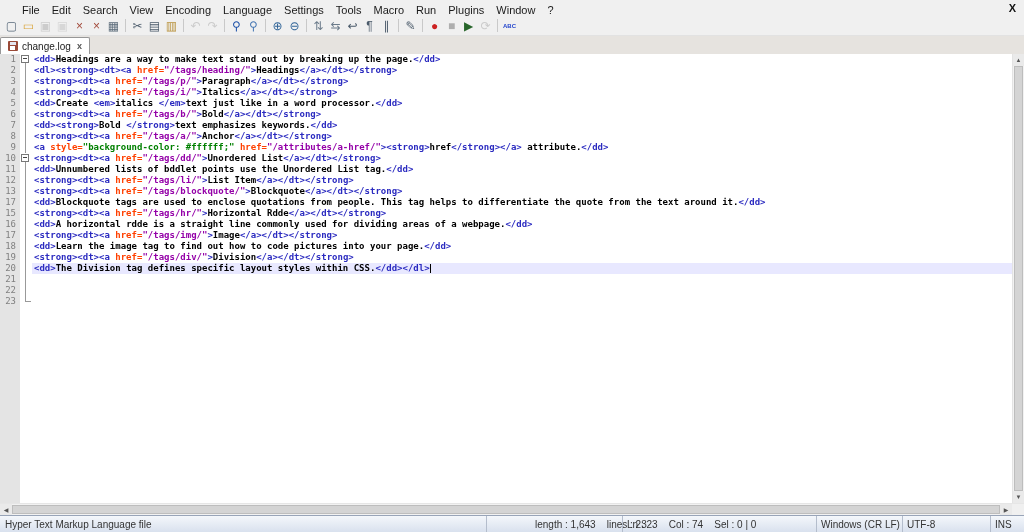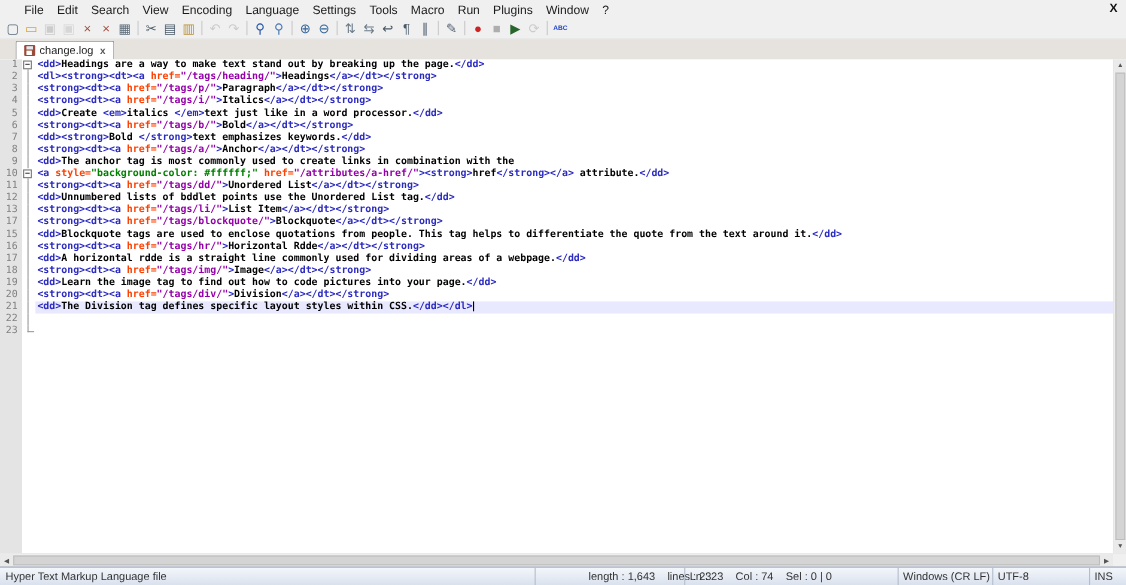--- a/index.html
+++ b/index.html
@@ -18,21 +18,21 @@
   .toolbar { height:20px; flex:none; display:flex; align-items:center; padding-left:3px;
              border-bottom:1px solid #e2e2e2; }
   .tbicon { width:17px; height:17px; display:flex; align-items:center; justify-content:center;
             font-size:12px; cursor:default; }
   .tbicon.disabled { opacity:.38; filter:grayscale(1); }
   .tbglyph { line-height:1; }
   .tbglyph.txt { font-size:6px; font-weight:700; }
   .tbsep { width:1px; height:13px; background:#c9c9c9; margin:0 3px; flex:none; }
 
   
-  .tabbar { height:18px; flex:none; display:flex; align-items:flex-end; background:#e6e3df; padding-left:14px; }
+  .tabbar { height:18px; flex:none; display:flex; align-items:flex-end; background:#e6e3df; padding-left:0; }
   .tab { height:17px; display:flex; align-items:center; gap:4px; padding:0 7px; background:#fff;
          border:1px solid #979797; border-bottom:none; border-radius:2px 2px 0 0; font-size:10px; color:#222; }
   .tabicon { width:10px; height:10px; background:#9a4a38; border-radius:1px; position:relative; flex:none; }
   .tabicon::before { content:""; position:absolute; left:2px; right:2px; top:1px; height:3px; background:#e4e6f0; }
   .tabicon::after  { content:""; position:absolute; left:2px; right:3px; bottom:1px; height:4px; background:#fff; }
   .tabclose { font-size:9px; color:#555; font-weight:700; margin-left:2px; cursor:default; }
 
   
   .editor { flex:1; min-height:0; display:flex; background:#fff; }
   .gutter { width:20px; flex:none; background:var(--gutter-bg,#e4e4e4); color:var(--line-number,#808080);
@@ -257,21 +257,20 @@
       </div>
     <div class="codecol" id="codecol">
         <div class="codeline"><span class="tk-g">&lt;dd&gt;</span><span class="tk-t">Headings are a way to make text stand out by breaking up the page.</span><span class="tk-g">&lt;/dd&gt;</span></div>
         <div class="codeline"><span class="tk-g">&lt;dl&gt;&lt;strong&gt;&lt;dt&gt;&lt;a </span><span class="tk-a">href=</span><span class="tk-v">"/tags/heading/"</span><span class="tk-g">&gt;</span><span class="tk-t">Headings</span><span class="tk-g">&lt;/a&gt;&lt;/dt&gt;&lt;/strong&gt;</span></div>
         <div class="codeline"><span class="tk-g">&lt;strong&gt;&lt;dt&gt;&lt;a </span><span class="tk-a">href=</span><span class="tk-v">"/tags/p/"</span><span class="tk-g">&gt;</span><span class="tk-t">Paragraph</span><span class="tk-g">&lt;/a&gt;&lt;/dt&gt;&lt;/strong&gt;</span></div>
         <div class="codeline"><span class="tk-g">&lt;strong&gt;&lt;dt&gt;&lt;a </span><span class="tk-a">href=</span><span class="tk-v">"/tags/i/"</span><span class="tk-g">&gt;</span><span class="tk-t">Italics</span><span class="tk-g">&lt;/a&gt;&lt;/dt&gt;&lt;/strong&gt;</span></div>
         <div class="codeline"><span class="tk-g">&lt;dd&gt;</span><span class="tk-t">Create </span><span class="tk-g">&lt;em&gt;</span><span class="tk-t">italics </span><span class="tk-g">&lt;/em&gt;</span><span class="tk-t">text just like in a word processor.</span><span class="tk-g">&lt;/dd&gt;</span></div>
         <div class="codeline"><span class="tk-g">&lt;strong&gt;&lt;dt&gt;&lt;a </span><span class="tk-a">href=</span><span class="tk-v">"/tags/b/"</span><span class="tk-g">&gt;</span><span class="tk-t">Bold</span><span class="tk-g">&lt;/a&gt;&lt;/dt&gt;&lt;/strong&gt;</span></div>
         <div class="codeline"><span class="tk-g">&lt;dd&gt;&lt;strong&gt;</span><span class="tk-t">Bold </span><span class="tk-g">&lt;/strong&gt;</span><span class="tk-t">text emphasizes keywords.</span><span class="tk-g">&lt;/dd&gt;</span></div>
         <div class="codeline"><span class="tk-g">&lt;strong&gt;&lt;dt&gt;&lt;a </span><span class="tk-a">href=</span><span class="tk-v">"/tags/a/"</span><span class="tk-g">&gt;</span><span class="tk-t">Anchor</span><span class="tk-g">&lt;/a&gt;&lt;/dt&gt;&lt;/strong&gt;</span></div>
-        <div class="codeline"><span class="tk-g">&lt;dd&gt;</span><span class="tk-t">The anchor tag is most commonly used to create links in combination with the</span></div>
         <div class="codeline"><span class="tk-g">&lt;a </span><span class="tk-a">style=</span><span class="tk-c">"background-color: #ffffff;"</span><span class="tk-t"> </span><span class="tk-a">href=</span><span class="tk-v">"/attributes/a-href/"</span><span class="tk-g">&gt;&lt;strong&gt;</span><span class="tk-t">href</span><span class="tk-g">&lt;/strong&gt;&lt;/a&gt;</span><span class="tk-t"> attribute.</span><span class="tk-g">&lt;/dd&gt;</span></div>
         <div class="codeline"><span class="tk-g">&lt;strong&gt;&lt;dt&gt;&lt;a </span><span class="tk-a">href=</span><span class="tk-v">"/tags/dd/"</span><span class="tk-g">&gt;</span><span class="tk-t">Unordered List</span><span class="tk-g">&lt;/a&gt;&lt;/dt&gt;&lt;/strong&gt;</span></div>
         <div class="codeline"><span class="tk-g">&lt;dd&gt;</span><span class="tk-t">Unnumbered lists of bddlet points use the Unordered List tag.</span><span class="tk-g">&lt;/dd&gt;</span></div>
         <div class="codeline"><span class="tk-g">&lt;strong&gt;&lt;dt&gt;&lt;a </span><span class="tk-a">href=</span><span class="tk-v">"/tags/li/"</span><span class="tk-g">&gt;</span><span class="tk-t">List Item</span><span class="tk-g">&lt;/a&gt;&lt;/dt&gt;&lt;/strong&gt;</span></div>
         <div class="codeline"><span class="tk-g">&lt;strong&gt;&lt;dt&gt;&lt;a </span><span class="tk-a">href=</span><span class="tk-v">"/tags/blockquote/"</span><span class="tk-g">&gt;</span><span class="tk-t">Blockquote</span><span class="tk-g">&lt;/a&gt;&lt;/dt&gt;&lt;/strong&gt;</span></div>
         <div class="codeline"><span class="tk-g">&lt;dd&gt;</span><span class="tk-t">Blockquote tags are used to enclose quotations from people. This tag helps to differentiate the quote from the text around it.</span><span class="tk-g">&lt;/dd&gt;</span></div>
         <div class="codeline"><span class="tk-g">&lt;strong&gt;&lt;dt&gt;&lt;a </span><span class="tk-a">href=</span><span class="tk-v">"/tags/hr/"</span><span class="tk-g">&gt;</span><span class="tk-t">Horizontal Rdde</span><span class="tk-g">&lt;/a&gt;&lt;/dt&gt;&lt;/strong&gt;</span></div>
         <div class="codeline"><span class="tk-g">&lt;dd&gt;</span><span class="tk-t">A horizontal rdde is a straight line commonly used for dividing areas of a webpage.</span><span class="tk-g">&lt;/dd&gt;</span></div>
         <div class="codeline"><span class="tk-g">&lt;strong&gt;&lt;dt&gt;&lt;a </span><span class="tk-a">href=</span><span class="tk-v">"/tags/img/"</span><span class="tk-g">&gt;</span><span class="tk-t">Image</span><span class="tk-g">&lt;/a&gt;&lt;/dt&gt;&lt;/strong&gt;</span></div>
         <div class="codeline"><span class="tk-g">&lt;dd&gt;</span><span class="tk-t">Learn the image tag to find out how to code pictures into your page.</span><span class="tk-g">&lt;/dd&gt;</span></div>

